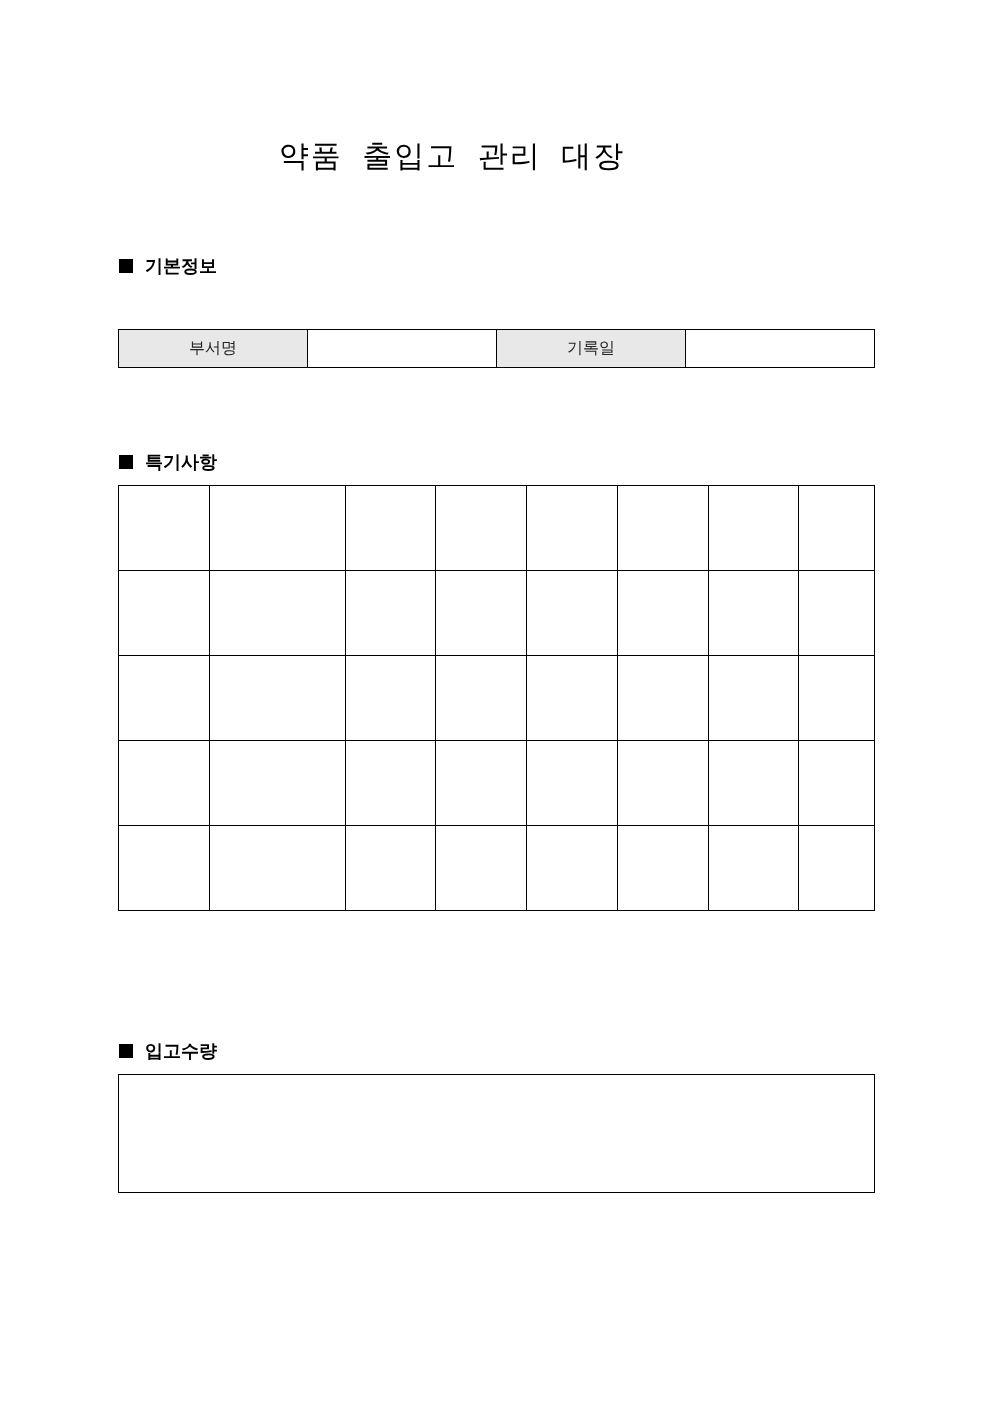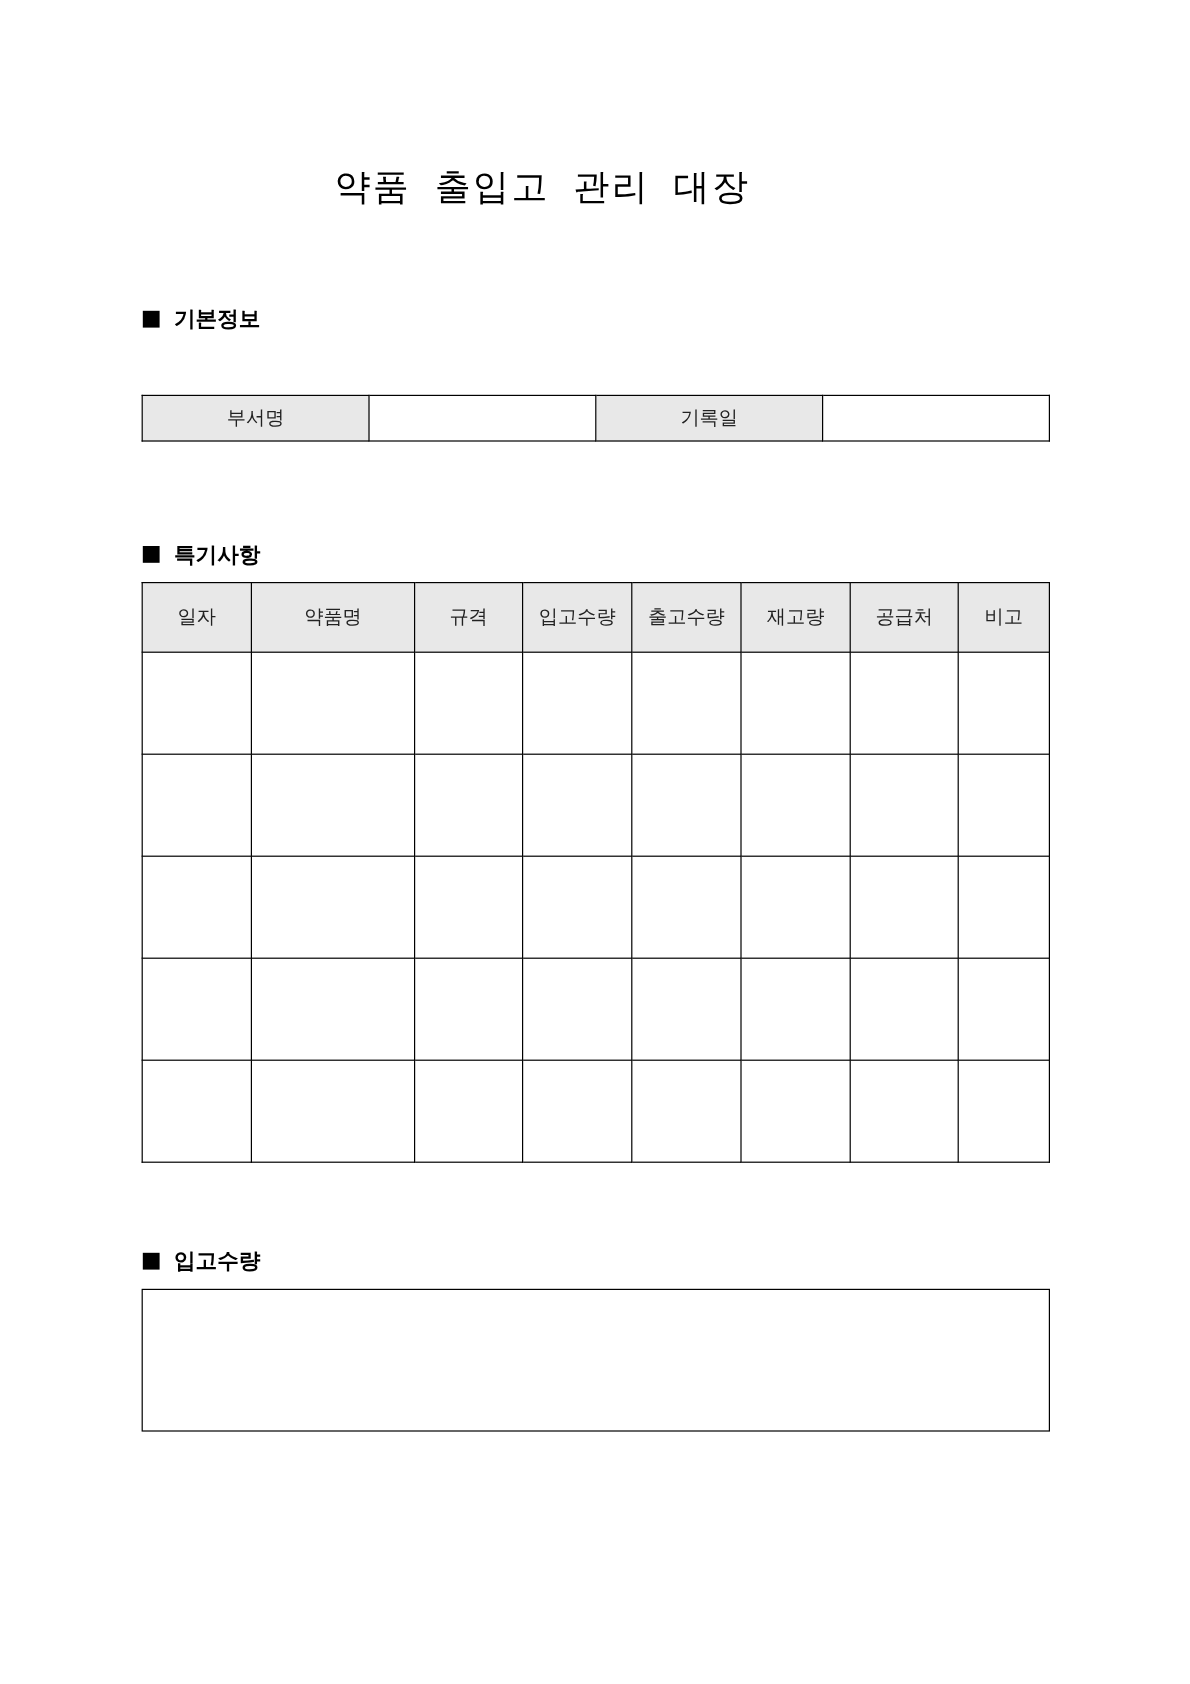--- a/index.html
+++ b/index.html
@@ -57,30 +57,20 @@
     <col style="width:91px">
       <col style="width:136px">
       <col style="width:90px">
       <col style="width:91px">
     <col style="width:91px">
       <col style="width:91px">
       <col style="width:90px">
       <col style="width:76px">
   </colgroup>
   <tbody>
-      <tr>
-    <th class="hdr">일자</th>
-    <th class="hdr">약품명</th>
-    <th class="hdr">규격</th>
-    <th class="hdr">입고수량</th>
-    <th class="hdr">출고수량</th>
-    <th class="hdr">재고량</th>
-    <th class="hdr">공급처</th>
-    <th class="hdr">비고</th>
-  </tr>
   <tr>
     <td></td>
     <td></td>
     <td></td>
     <td></td>
     <td></td>
     <td></td>
     <td></td>
     <td></td>
   </tr>

